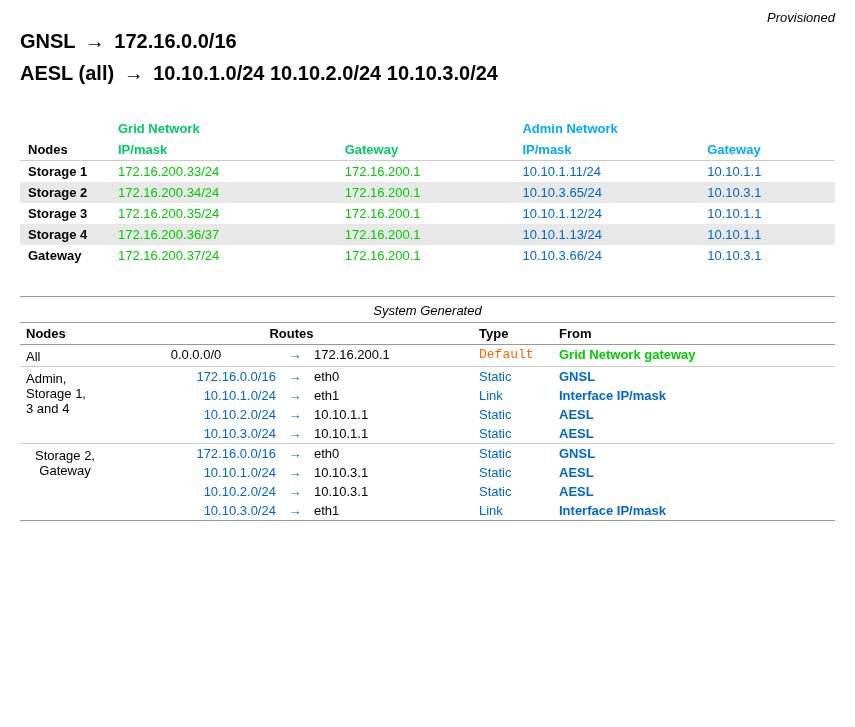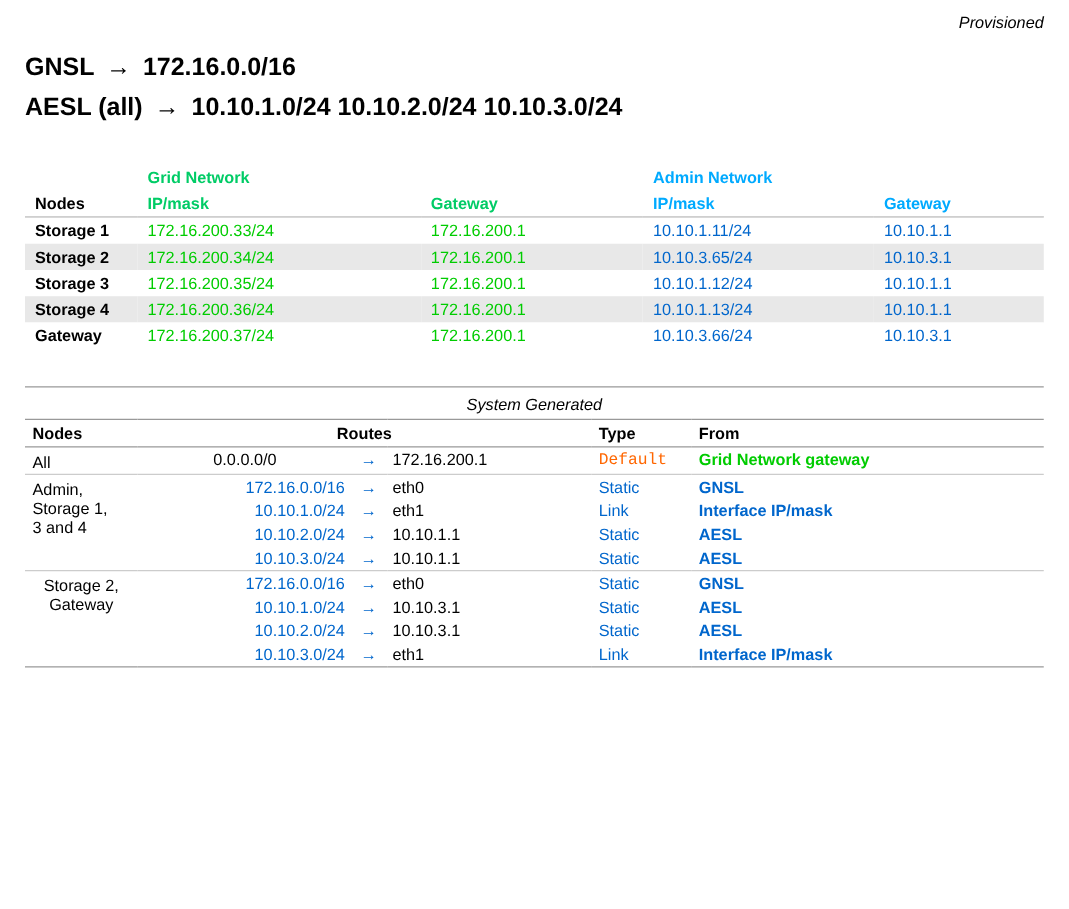--- a/index.html
+++ b/index.html
@@ -9,21 +9,21 @@
       background: #fff;
       color: #000;
       width: 855px;
       min-height: 727px;
       padding: 10px 20px 20px 20px;
     }
     .provisioned {
       text-align: right;
       font-style: italic;
       font-size: 13px;
-      margin-bottom: 13px;
+      margin-bottom: 0;
     }
     .header-lines {
       font-size: 20px;
       font-weight: bold;
       margin-bottom: 10px;
       line-height: 1.6;
     }
     .arrow {
       display: inline-block;
       margin: 0 4px;
@@ -160,21 +160,21 @@
   </tr>
       <tr class="row-odd">
     <td><strong>Storage 3</strong></td>
     <td class="green">172.16.200.35/24</td>
     <td class="green">172.16.200.1</td>
     <td class="blue">10.10.1.12/24</td>
     <td class="blue">10.10.1.1</td>
   </tr>
       <tr class="row-even">
     <td><strong>Storage 4</strong></td>
-    <td class="green">172.16.200.36/24</td>
+    <td class="green">172.16.200.36/37</td>
     <td class="green">172.16.200.1</td>
     <td class="blue">10.10.1.13/24</td>
     <td class="blue">10.10.1.1</td>
   </tr>
       <tr class="row-odd">
     <td><strong>Gateway</strong></td>
     <td class="green">172.16.200.37/24</td>
     <td class="green">172.16.200.1</td>
     <td class="blue">10.10.3.66/24</td>
     <td class="blue">10.10.3.1</td>

